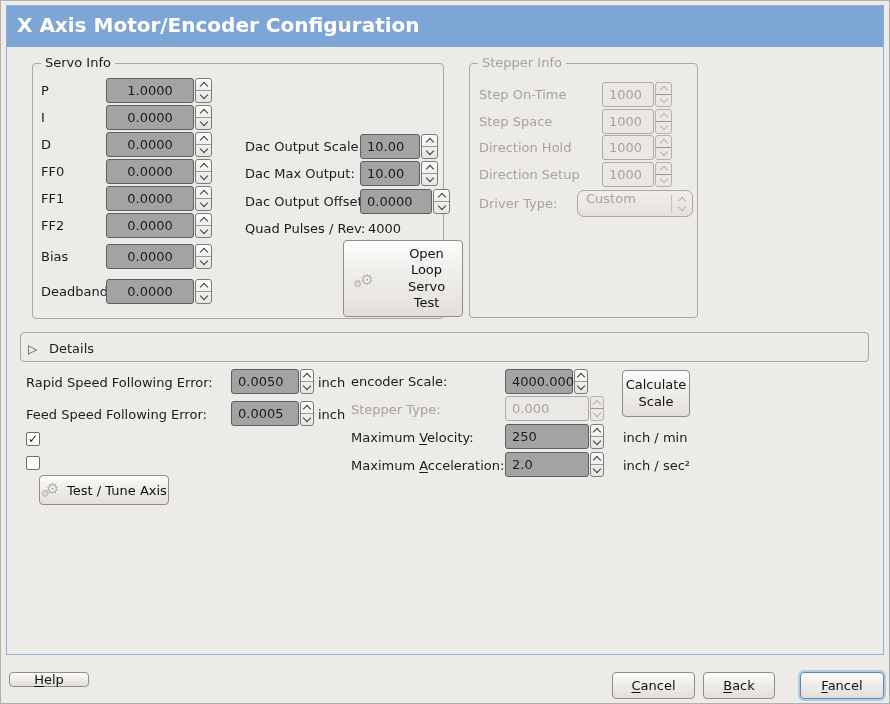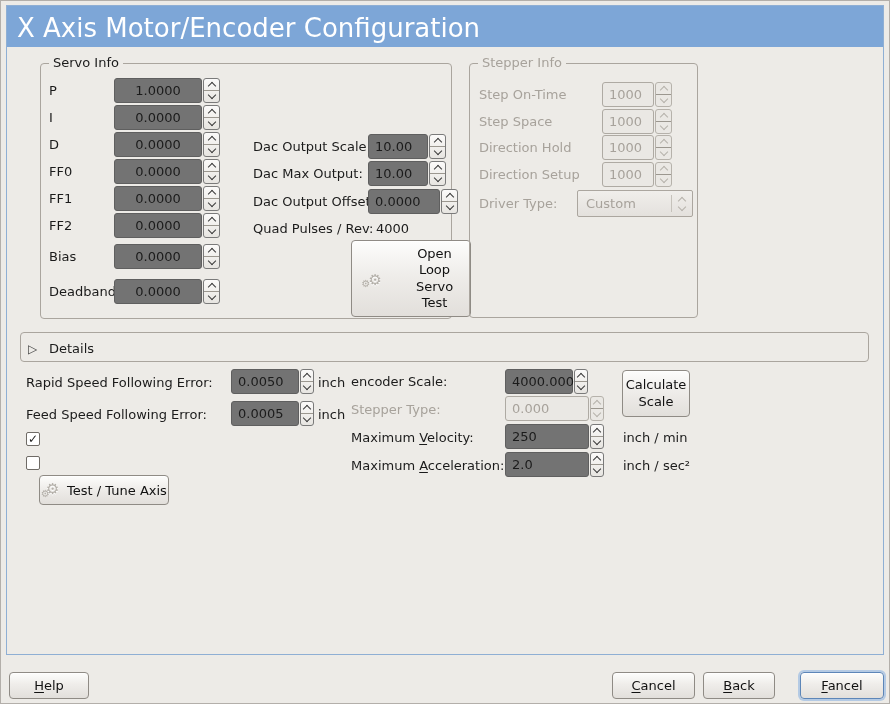--- a/index.html
+++ b/index.html
@@ -2,29 +2,29 @@
 <html><head>
 <meta charset="utf-8">
 <style>
   html,body{margin:0;padding:0}
   body{width:890px;height:704px;position:relative;overflow:hidden;
        background:#edebe7;font-family:"DejaVu Sans",sans-serif;font-size:13px;color:#1b1b1b;}
   .window{position:absolute;inset:0;border:1px solid #b3afaa;box-sizing:border-box}
   .main-frame{position:absolute;left:5px;top:4px;width:878px;height:650px;
        border:1px solid #8fafd4;box-sizing:border-box;pointer-events:none}
   .titlebar{position:absolute;left:6px;top:5px;width:876px;height:41px;background:#7da6d7}
-  .title{position:absolute;left:10px;top:7px;font-size:26px;font-weight:normal;color:#ffffff;white-space:nowrap}
+  .title{position:absolute;left:10px;top:7px;font-size:20px;font-weight:bold;color:#ffffff;white-space:nowrap}
 
   .gframe{position:absolute;border:1px solid #aaa59e;border-radius:4px;box-sizing:border-box}
   .legend{position:absolute;top:-9px;left:8px;background:#edebe7;padding:0 4px;white-space:nowrap}
   .lbl{position:absolute;white-space:nowrap;line-height:17px}
   .dim{color:#a7a29b}
 
   .spin{position:absolute;display:flex;height:25px}
-  .entry{background:#737373;border:1px solid #5f5f5f;border-radius:3px;box-sizing:border-box;
+  .entry{background:#a3a3a3;border:1px solid #5f5f5f;border-radius:3px;box-sizing:border-box;
          height:25px;display:flex;align-items:center;padding:0 6px;white-space:nowrap}
   .entry.center{justify-content:center;padding:0}
   .spincol{margin-left:1px;display:flex;flex-direction:column;border:1px solid #7a7a7a;border-radius:3px;
            box-sizing:border-box;overflow:hidden;background:linear-gradient(#fbfaf9,#e7e5e1)}
   .sbtn{flex:1;display:flex;align-items:center;justify-content:center}
   .sbtn.up{border-bottom:1px solid #9b978f}
   .ch{width:5px;height:5px;border:solid #3a3a3a;border-width:1.6px 1.6px 0 0;display:block}
   .ch.u{transform:rotate(-45deg);margin-top:3px}
   .ch.d{transform:rotate(135deg);margin-bottom:3px}
   .dis .entry{background:#eae8e4;border-color:#aeaaa3;color:#a7a29b}
@@ -42,39 +42,39 @@
       font-size:12px;font-weight:bold;line-height:1;color:#1d1d1d}
   .focuslbl{position:absolute;background:#cadcf0;border:1px solid #7fa3cd;border-radius:3px;
       padding:1px 5px;white-space:nowrap}
 
   .tri{position:absolute;font-size:12px;color:#3f3f3f;line-height:12px}
 
   .gears{position:relative;width:24px;height:24px;flex:none}
   .gears .g1{position:absolute;left:7px;top:4px;font-size:15px;color:#b3afa8;text-shadow:0 1px 0 #fff}
   .gears .g2{position:absolute;left:0;top:11px;font-size:10px;color:#b3afa8}
 
-  .combo{position:absolute;display:flex;align-items:center;border:1px solid #aba69f;border-radius:2px;
+  .combo{position:absolute;display:flex;border:1px solid #aba69f;border-radius:7px;
          background:linear-gradient(#f0eeeb,#e4e1dd);box-sizing:border-box}
   .combo .ctxt{flex:1;padding:0 8px;color:#a7a29b;white-space:nowrap}
   .combo .csep{width:1px;align-self:stretch;background:#c6c2bb;margin:4px 0}
   .combo .carr{width:20px;display:flex;flex-direction:column;align-items:center;justify-content:center}
   .combo .carr .ch{border-color:#b6b2ab}
 
   .btn .wrap{white-space:normal;text-align:center;line-height:1.25}
 </style>
 </head>
 <body>
 
 <div class="window">
   <div class="main-frame"></div>
   <div class="titlebar">
     <div class="title">X Axis Motor/Encoder Configuration</div>
   </div>
 
-  <div class="gframe" style="left:39px;top:62px;width:412px;height:256px">
+  <div class="gframe" style="left:31px;top:62px;width:412px;height:256px">
     <div class="legend">Servo Info</div>
 
     <div class="lbl" style="left:8px;top:18px">P</div>
     <div class="lbl" style="left:8px;top:45px">I</div>
     <div class="lbl" style="left:8px;top:72px">D</div>
     <div class="lbl" style="left:8px;top:99px">FF0</div>
     <div class="lbl" style="left:8px;top:126px">FF1</div>
     <div class="lbl" style="left:8px;top:153px">FF2</div>
     <div class="lbl" style="left:8px;top:184px">Bias</div>
     <div class="lbl" style="left:8px;top:219px">Deadband</div>
@@ -379,21 +379,21 @@
   <div class="cb" style="left:25px;top:455px"></div>
 
   <div class="btn" style="left:38px;top:474px;width:130px;height:30px">
     <span class="gears" style="width:22px;height:22px">
       <span class="g1" style="left:5px;top:1px">⚙</span>
       <span class="g2" style="left:0;top:9px">⚙</span>
     </span>
     <span style="margin-left:4px">Test / Tune Axis</span>
   </div>
 
-  <div class="btn" style="left:8px;top:671px;width:80px;height:27px">
+  <div class="btn" style="left:8px;top:671px;width:80px;height:15px">
     <span><span class="mn">H</span><span>elp</span></span>
   </div>
   <div class="btn" style="left:611px;top:671px;width:83px;height:27px">
     <span><span class="mn">C</span><span>ancel</span></span>
   </div>
   <div class="btn" style="left:702px;top:671px;width:72px;height:27px">
     <span><span class="mn">B</span><span>ack</span></span>
   </div>
   <div class="btn focus" style="left:799px;top:671px;width:84px;height:27px">
     <span><span class="mn">F</span><span>ancel</span></span>

